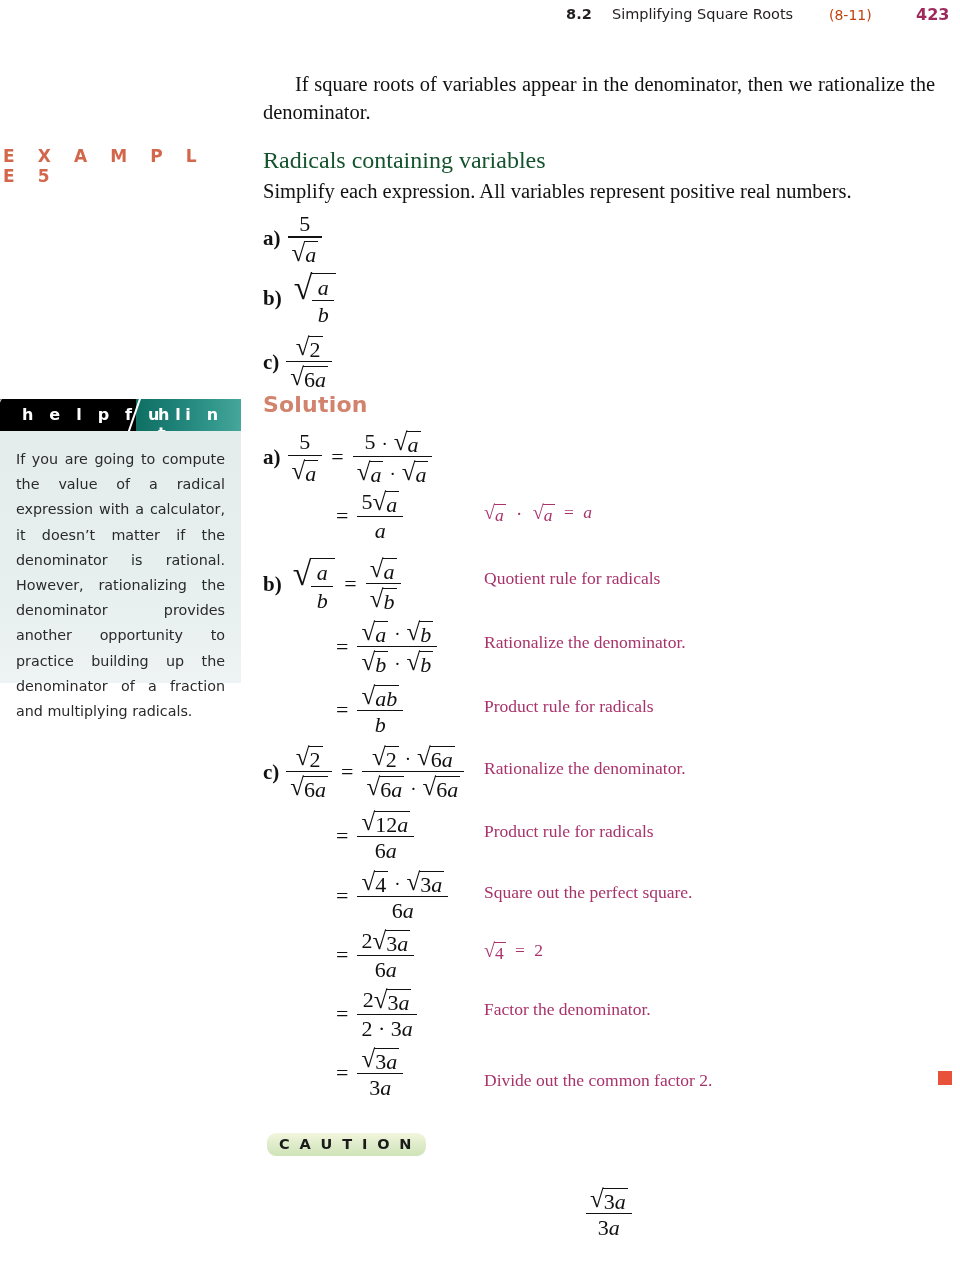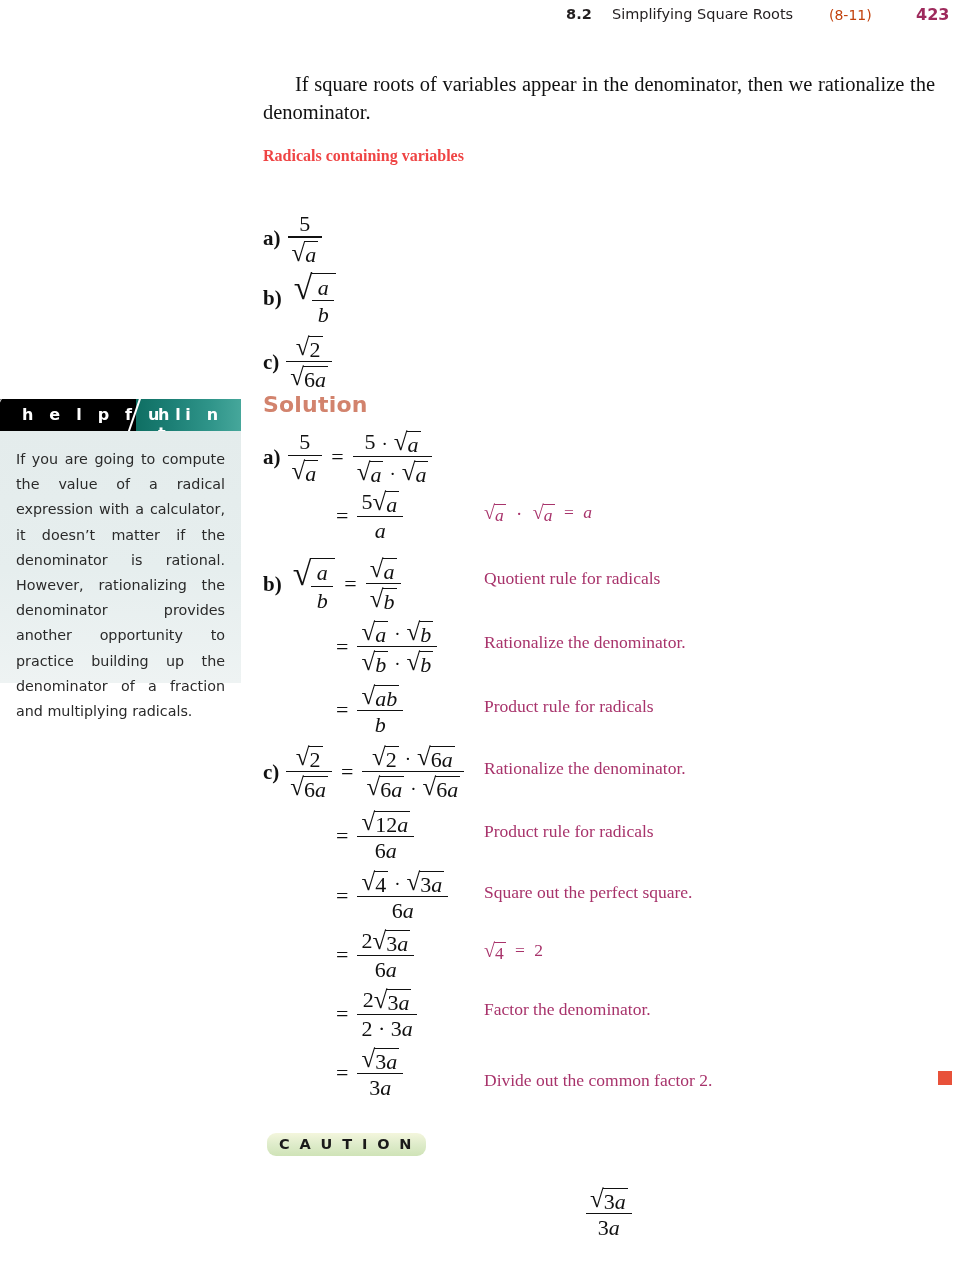--- a/index.html
+++ b/index.html
@@ -49,21 +49,21 @@
   .example-label{
     position:absolute;left:3px;top:146px;width:235px;
     font-family:"DejaVu Sans", sans-serif;
     font-size:17px;font-weight:700;color:#d2674c;
     letter-spacing:8.6px;
   }
 
   
   .ex-title{
     position:absolute;left:263px;top:147px;
-    font-size:16px;font-weight:700;color:#ef4444;
+    font-size:24px;font-weight:400;color:#14532d;
   }
   .ex-sub{
     position:absolute;left:263px;top:178px;width:660px;
     font-size:20.5px;line-height:26px;
   }
 
   
   .hint-wrap{position:absolute;left:0px;top:399px;width:241px;}
   .hint-bar{
     position:relative;width:241px;height:32px;overflow:hidden;
@@ -180,22 +180,24 @@
 
   <div class="runhead">
     <span class="rh-sec">8.2</span>
     <span class="rh-title">Simplifying Square Roots</span>
     <span class="rh-folio">(8-11)</span>
     <span class="rh-page">423</span>
   </div>
 
   <p class="intro">If square roots of variables appear in the denominator, then we rationalize the denominator.</p>
 
+  <div class="example-label">E X A M P L E   5</div>
 
   <div class="ex-title">Radicals containing variables</div>
+  <div class="ex-sub">Simplify each expression. All variables represent positive real numbers.</div>
 
   <div class="row math" style="left:263px;top:212px;">
     <span class="lbl">a)</span>
     <span class="frac">
       <span class="num">5</span>
       <span class="bar"></span>
       <span class="den">
         <span class="rad">
             <span class="glyph">√</span>
             <span class="arg it">a</span>

